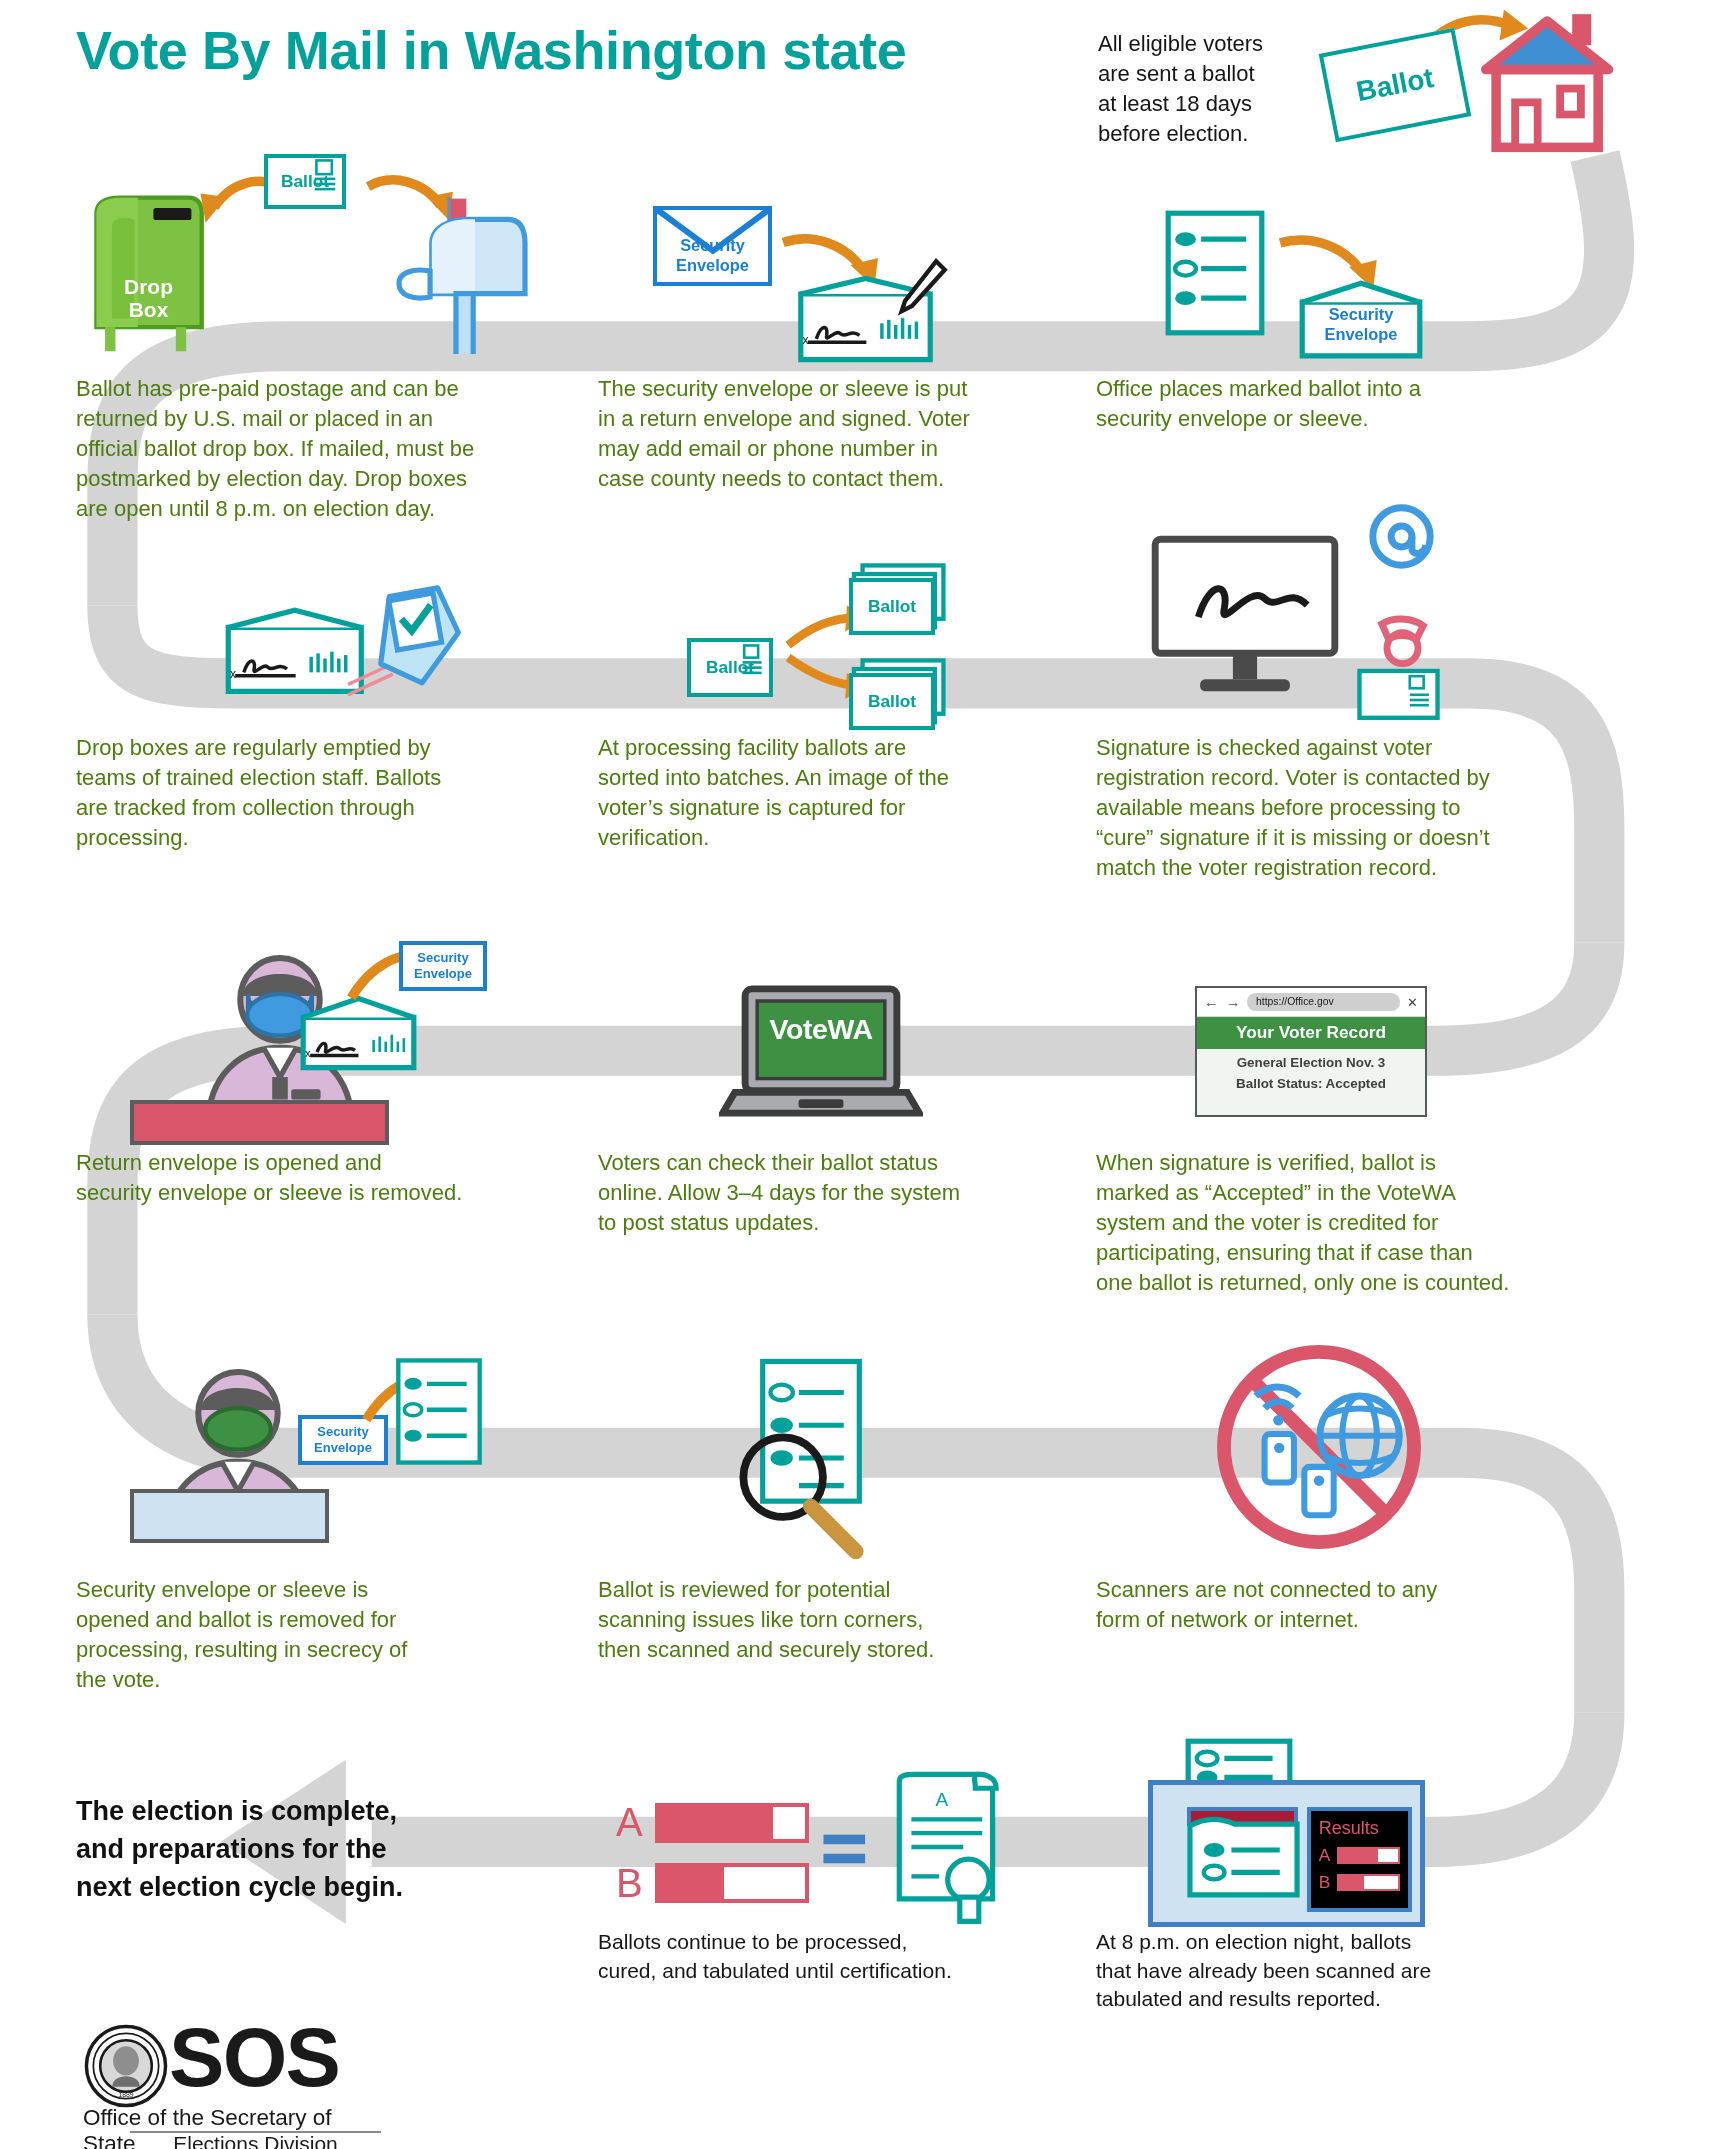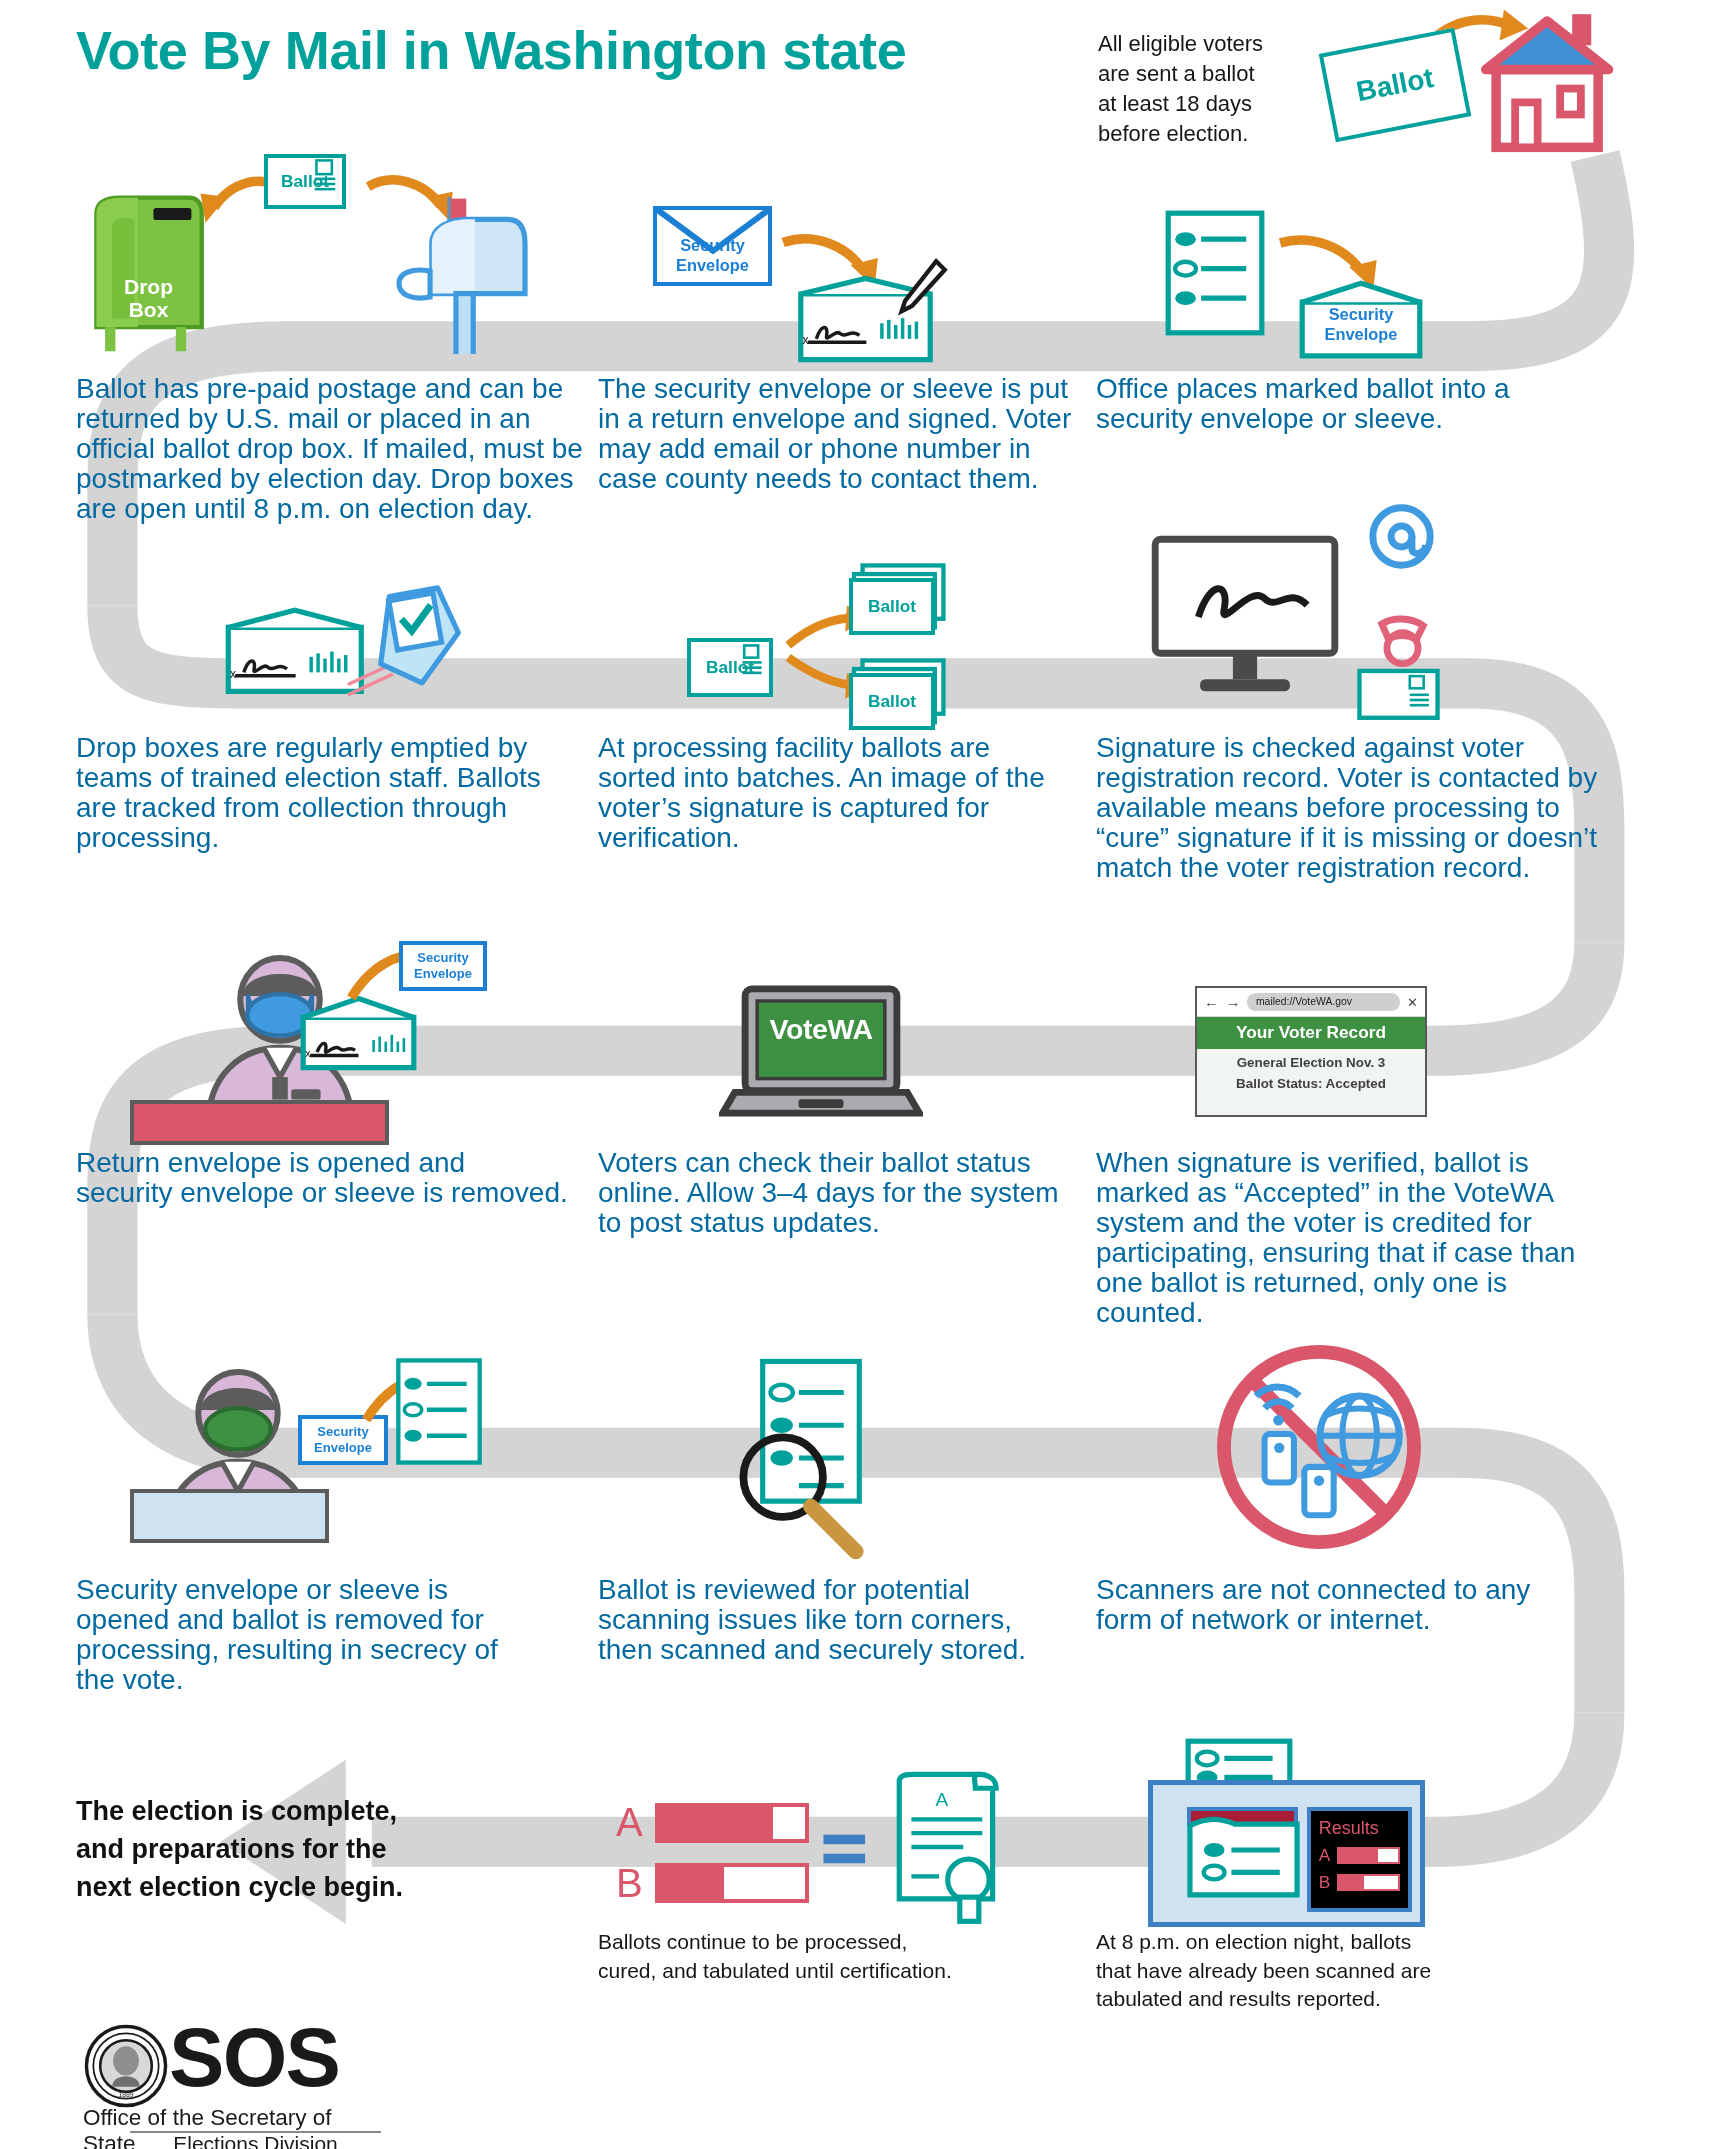--- a/index.html
+++ b/index.html
@@ -21,23 +21,23 @@
     left: 76px; top: 19px;
     font-size: 54px;
     font-weight: bold;
     color: #00a19a;
     letter-spacing: -0.4px;
     white-space: nowrap;
   }
 
   
   .caption {
-    font-size: 28px;
+    font-size: 22px;
     line-height: 30px;
-    color: #0369a1;
+    color: #4d7c0f;
     white-space: pre-line;
   }
   .caption-sm {
     font-size: 21px;
     line-height: 28.5px;
     color: #161616;
     white-space: pre-line;
   }
   .intro {
     font-size: 22px;
@@ -422,21 +422,21 @@
     <rect x="44" y="22" width="148" height="90" fill="#3e9142" stroke="#3c3c3c" stroke-width="4"></rect>
     <path d="M18,128 L218,128 L232,152 L4,152 Z" fill="#a9abae" stroke="#3c3c3c" stroke-width="8"></path>
     <rect x="92" y="136" width="52" height="10" rx="3" fill="#3c3c3c"></rect>
   </svg>
   <div class="abs" style="left:757px; top:1013px; width:128px; text-align:center; color:#fff; font-size:28.5px; font-weight:bold; letter-spacing:-0.4px;">VoteWA</div>
 
   <div class="abs" id="browser">
     <div id="browser-bar">
       <span class="nav">←</span>
       <span class="nav">→</span>
-      <span id="url-pill">mailed://VoteWA.gov</span>
+      <span id="url-pill">https://Office.gov</span>
       <span id="browser-close">✕</span>
     </div>
     <div id="browser-head">Your Voter Record</div>
     <div class="browser-line">General Election Nov. 3</div>
     <div class="browser-line">Ballot Status: Accepted</div>
   </div>
 
   <div class="abs caption" style="left:76px; top:1148px; width:502px;">Return envelope is opened and
 security envelope or sleeve is removed.</div>
   <div class="abs caption" style="left:598px; top:1148px; width:493px;">Voters can check their ballot status

